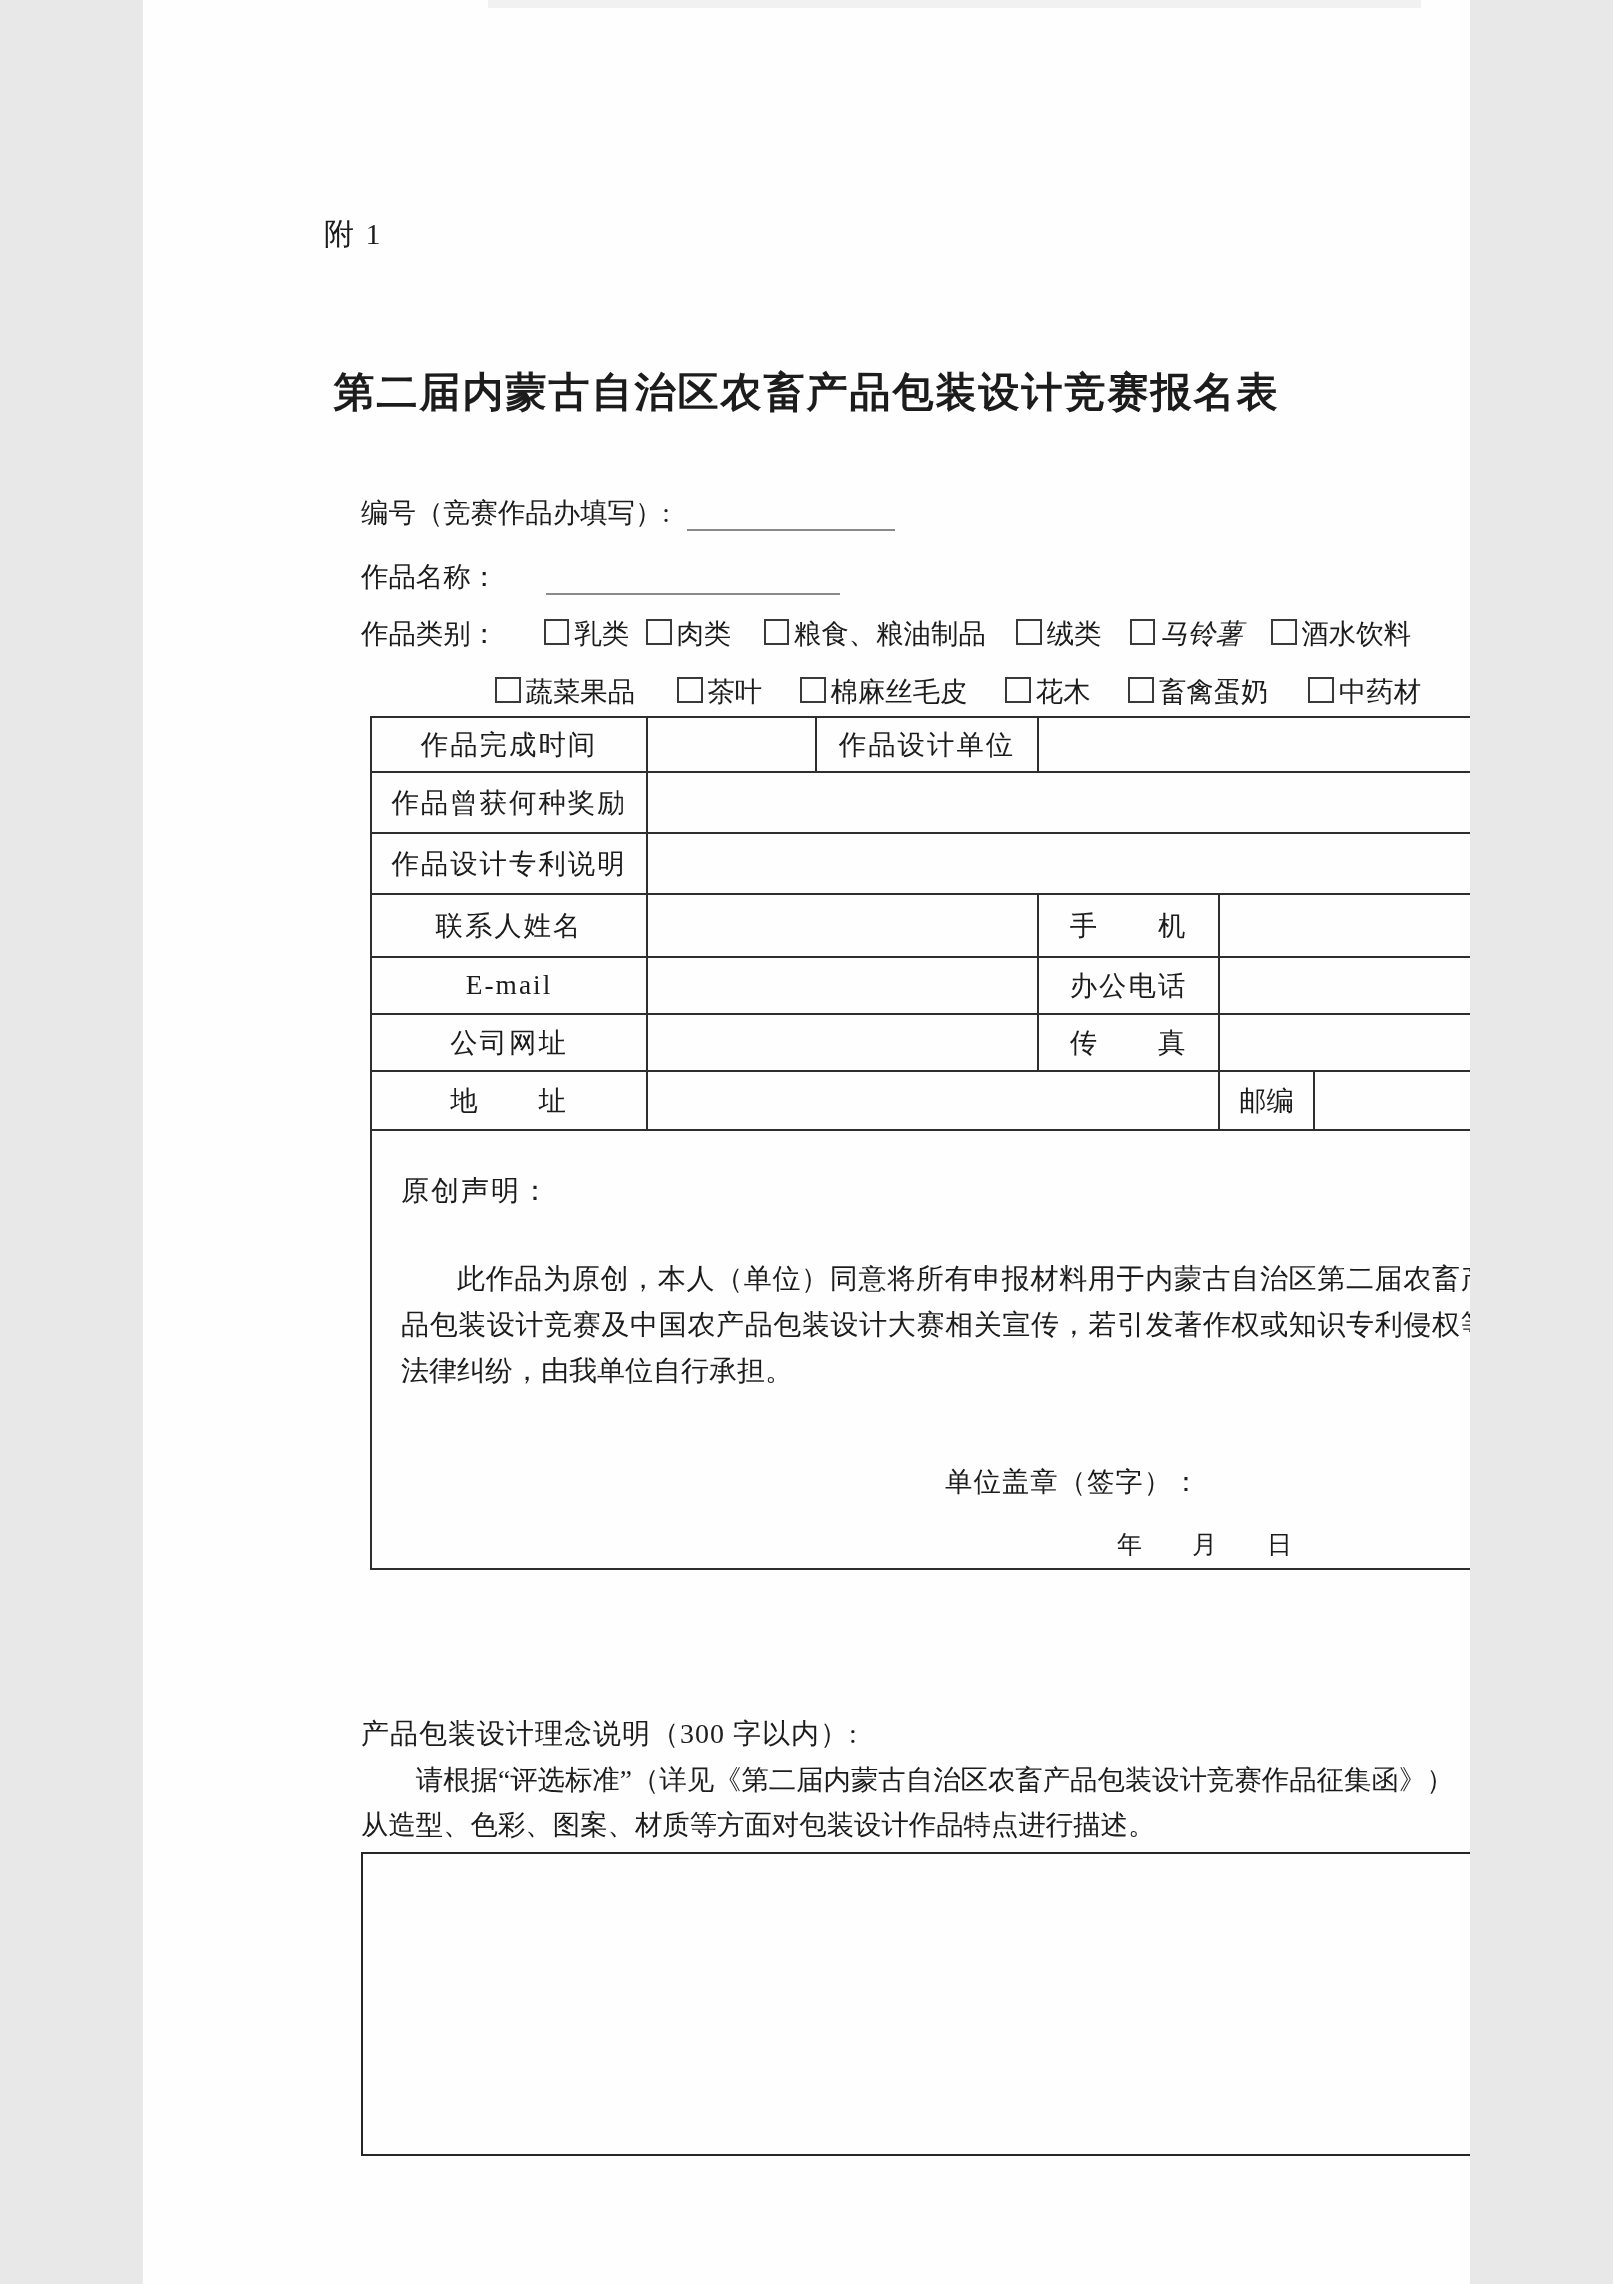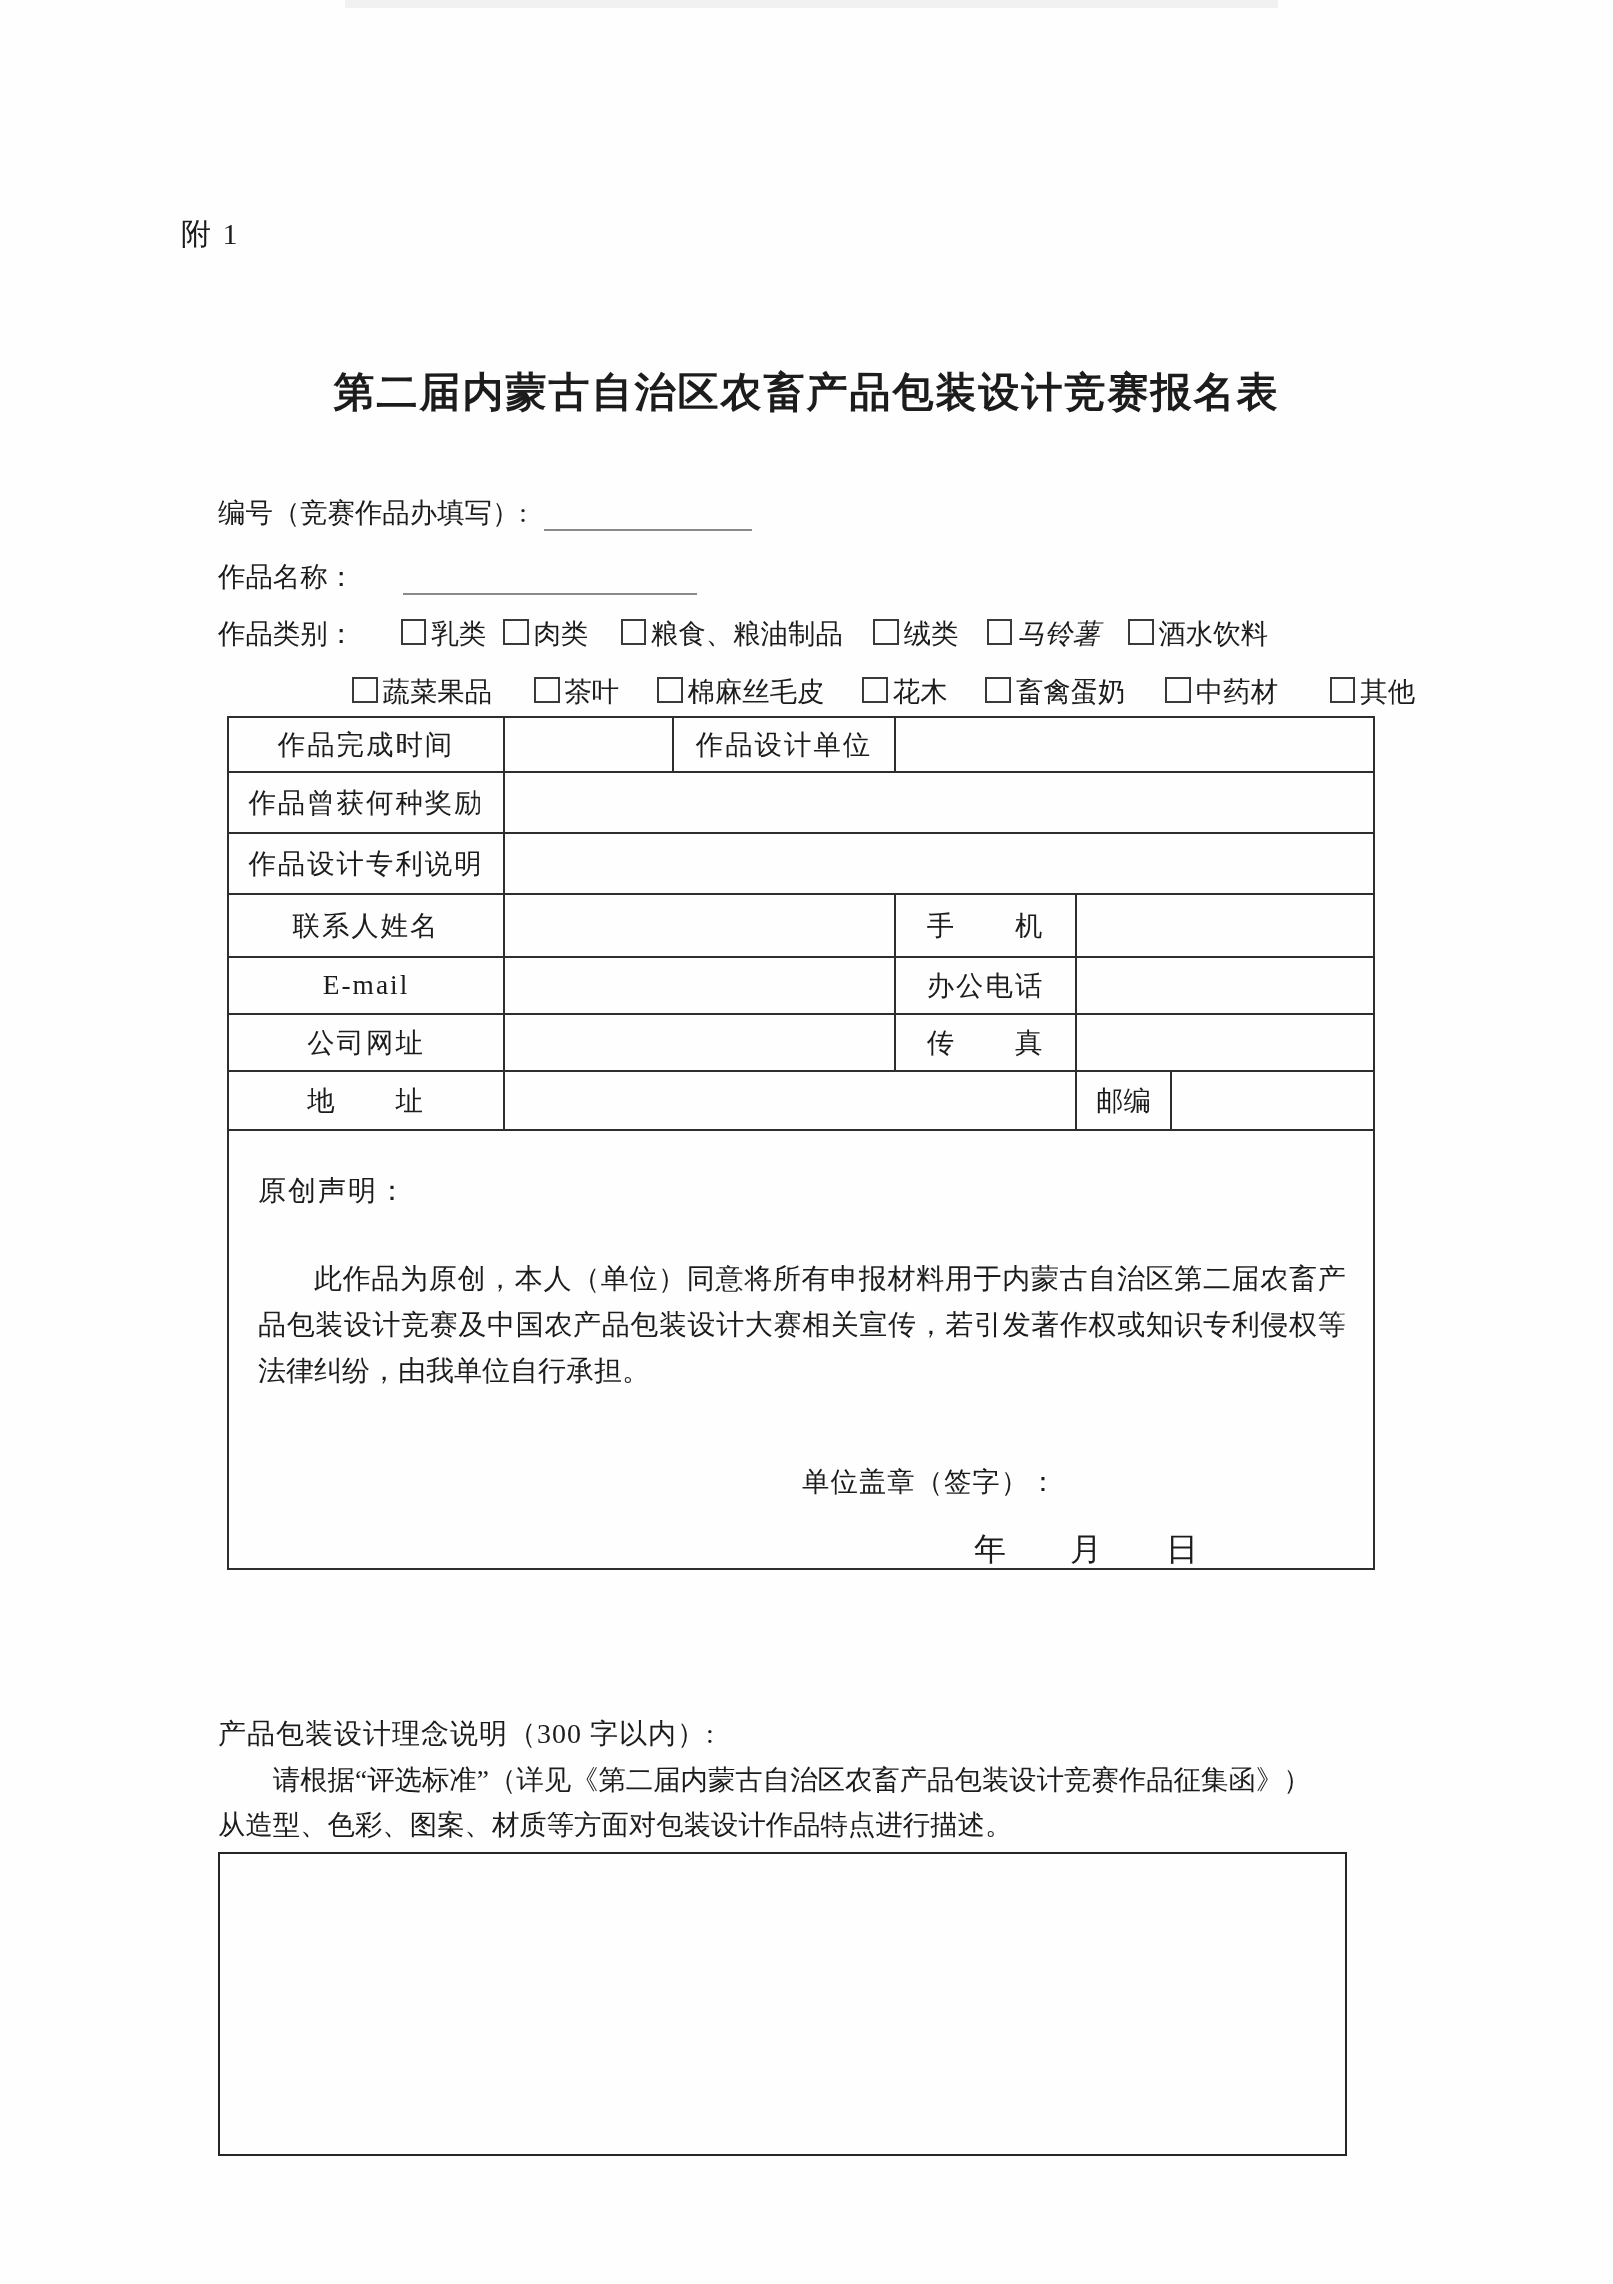--- a/index.html
+++ b/index.html
@@ -1,17 +1,17 @@
 <!DOCTYPE html>
 <html><head>
 <meta charset="utf-8">
 <style>
   html,body { margin:0; padding:0; background:#e8e8e8; }
   .page {
-    position:relative; width:1613px; height:2285px; margin:0 auto;
+    position:relative; width:1327px; height:2285px; margin:0 auto;
     background:#fefefe; overflow:hidden;
     font-family:"Liberation Serif","DejaVu Serif",serif; color:#1c1c1c;
   }
   .abs { position:absolute; }
   .scan-bar { position:absolute; top:0; left:345px; width:933px; height:7.8px; background:#f1f1f1; }
 
   .attach { font-size:30px; letter-spacing:2px; }
   .doc-title { width:100%; text-align:center; font-size:41px; font-weight:bold; letter-spacing:2px; }
 
   .line { font-size:27.4px; white-space:nowrap; }
@@ -26,21 +26,21 @@
   td.val { background:#fff0; }
 
   .decl-cell { vertical-align:top !important; }
   .decl-inner { position:relative; width:100%; height:100%; }
   .decl-head { position:absolute; top:41px; left:29px; font-size:28px; letter-spacing:2px; }
   .decl-body {
     position:absolute; top:125px; left:29px; right:27.4px;
     font-size:28px; line-height:46px; text-indent:2em; text-align:justify; margin:0;
   }
   .decl-stamp { position:absolute; top:333px; left:573px; font-size:27.4px; letter-spacing:1px; }
-  .decl-date  { position:absolute; top:397px; left:745px; font-size:32px; }
+  .decl-date  { position:absolute; top:397px; left:745px; font-size:25px; }
 
   .concept-head { font-size:28px; letter-spacing:1px; }
   .concept-note { font-size:27.4px; line-height:45px; }
   .concept-note .indent { text-indent:2em; }
   .concept-box { border:2.5px solid #262626; background:transparent; }
 </style>
 </head>
 <body>
 
 <div class="page">

